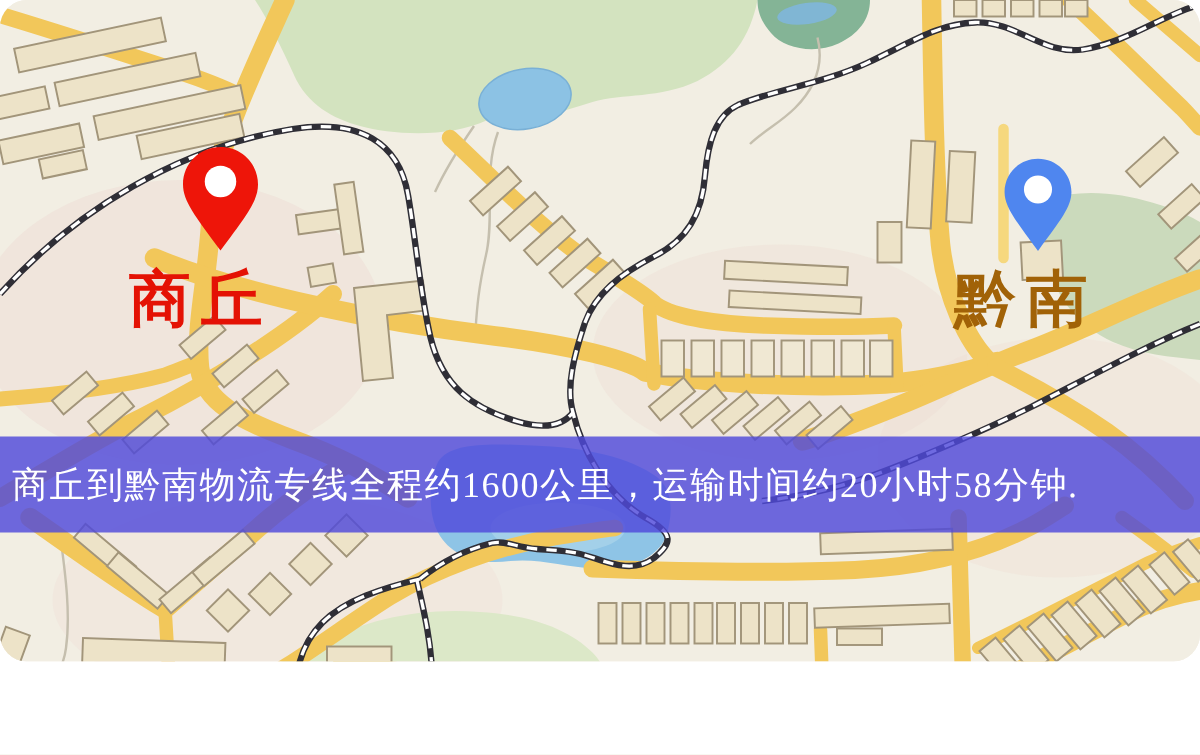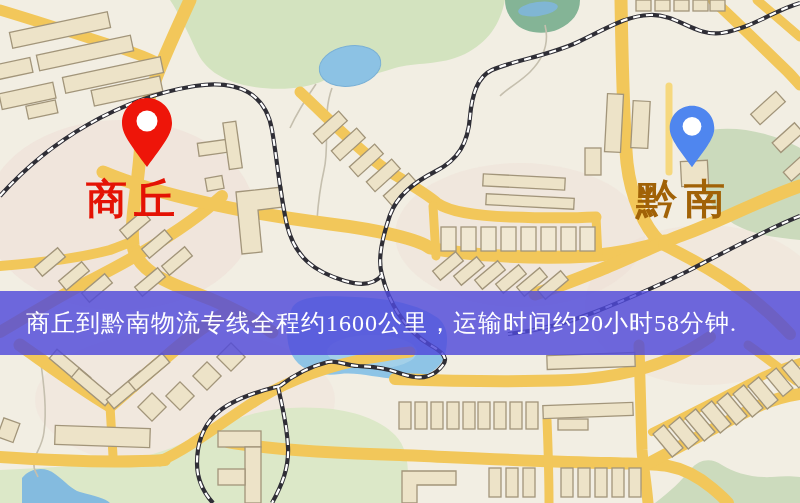--- a/index.html
+++ b/index.html
@@ -1,26 +1,26 @@
 <!DOCTYPE html>
 <html><head>
 <meta charset="utf-8">
 <style>
   html,body{margin:0;padding:0;background:#ffffff;font-family:"Liberation Sans",sans-serif;}
-  .stage{position:relative;width:800px;height:503px;overflow:hidden;background:#f2eee3;}
+  .stage{position:relative;width:800px;height:441px;overflow:hidden;background:#f2eee3;border-radius:18px;}
   .map-svg{position:absolute;left:0;top:0;width:800px;height:503px;display:block;}
   .pin{position:absolute;}
   .pin-origin{left:118px;top:96px;}
   .pin-dest{left:666px;top:104px;}
   .place-label{position:absolute;font-family:"Liberation Serif",serif;font-weight:bold;
                font-size:41px;line-height:1;letter-spacing:7px;white-space:nowrap;}
   .label-origin{left:86px;top:179px;}
   .label-dest{left:636px;top:179px;}
   .banner{position:absolute;left:0;top:291px;width:800px;height:64px;box-sizing:border-box;
-          display:flex;align-items:center;padding-left:26px;}
+          display:flex;align-items:center;padding-left:8px;}
   .banner-text{font-family:"Liberation Serif",serif;font-size:24px;letter-spacing:1px;
                white-space:nowrap;}
 </style>
 </head>
 <body>
 
 <div class="stage">
 
   <svg class="map-svg" viewBox="0 0 800 503">
 

